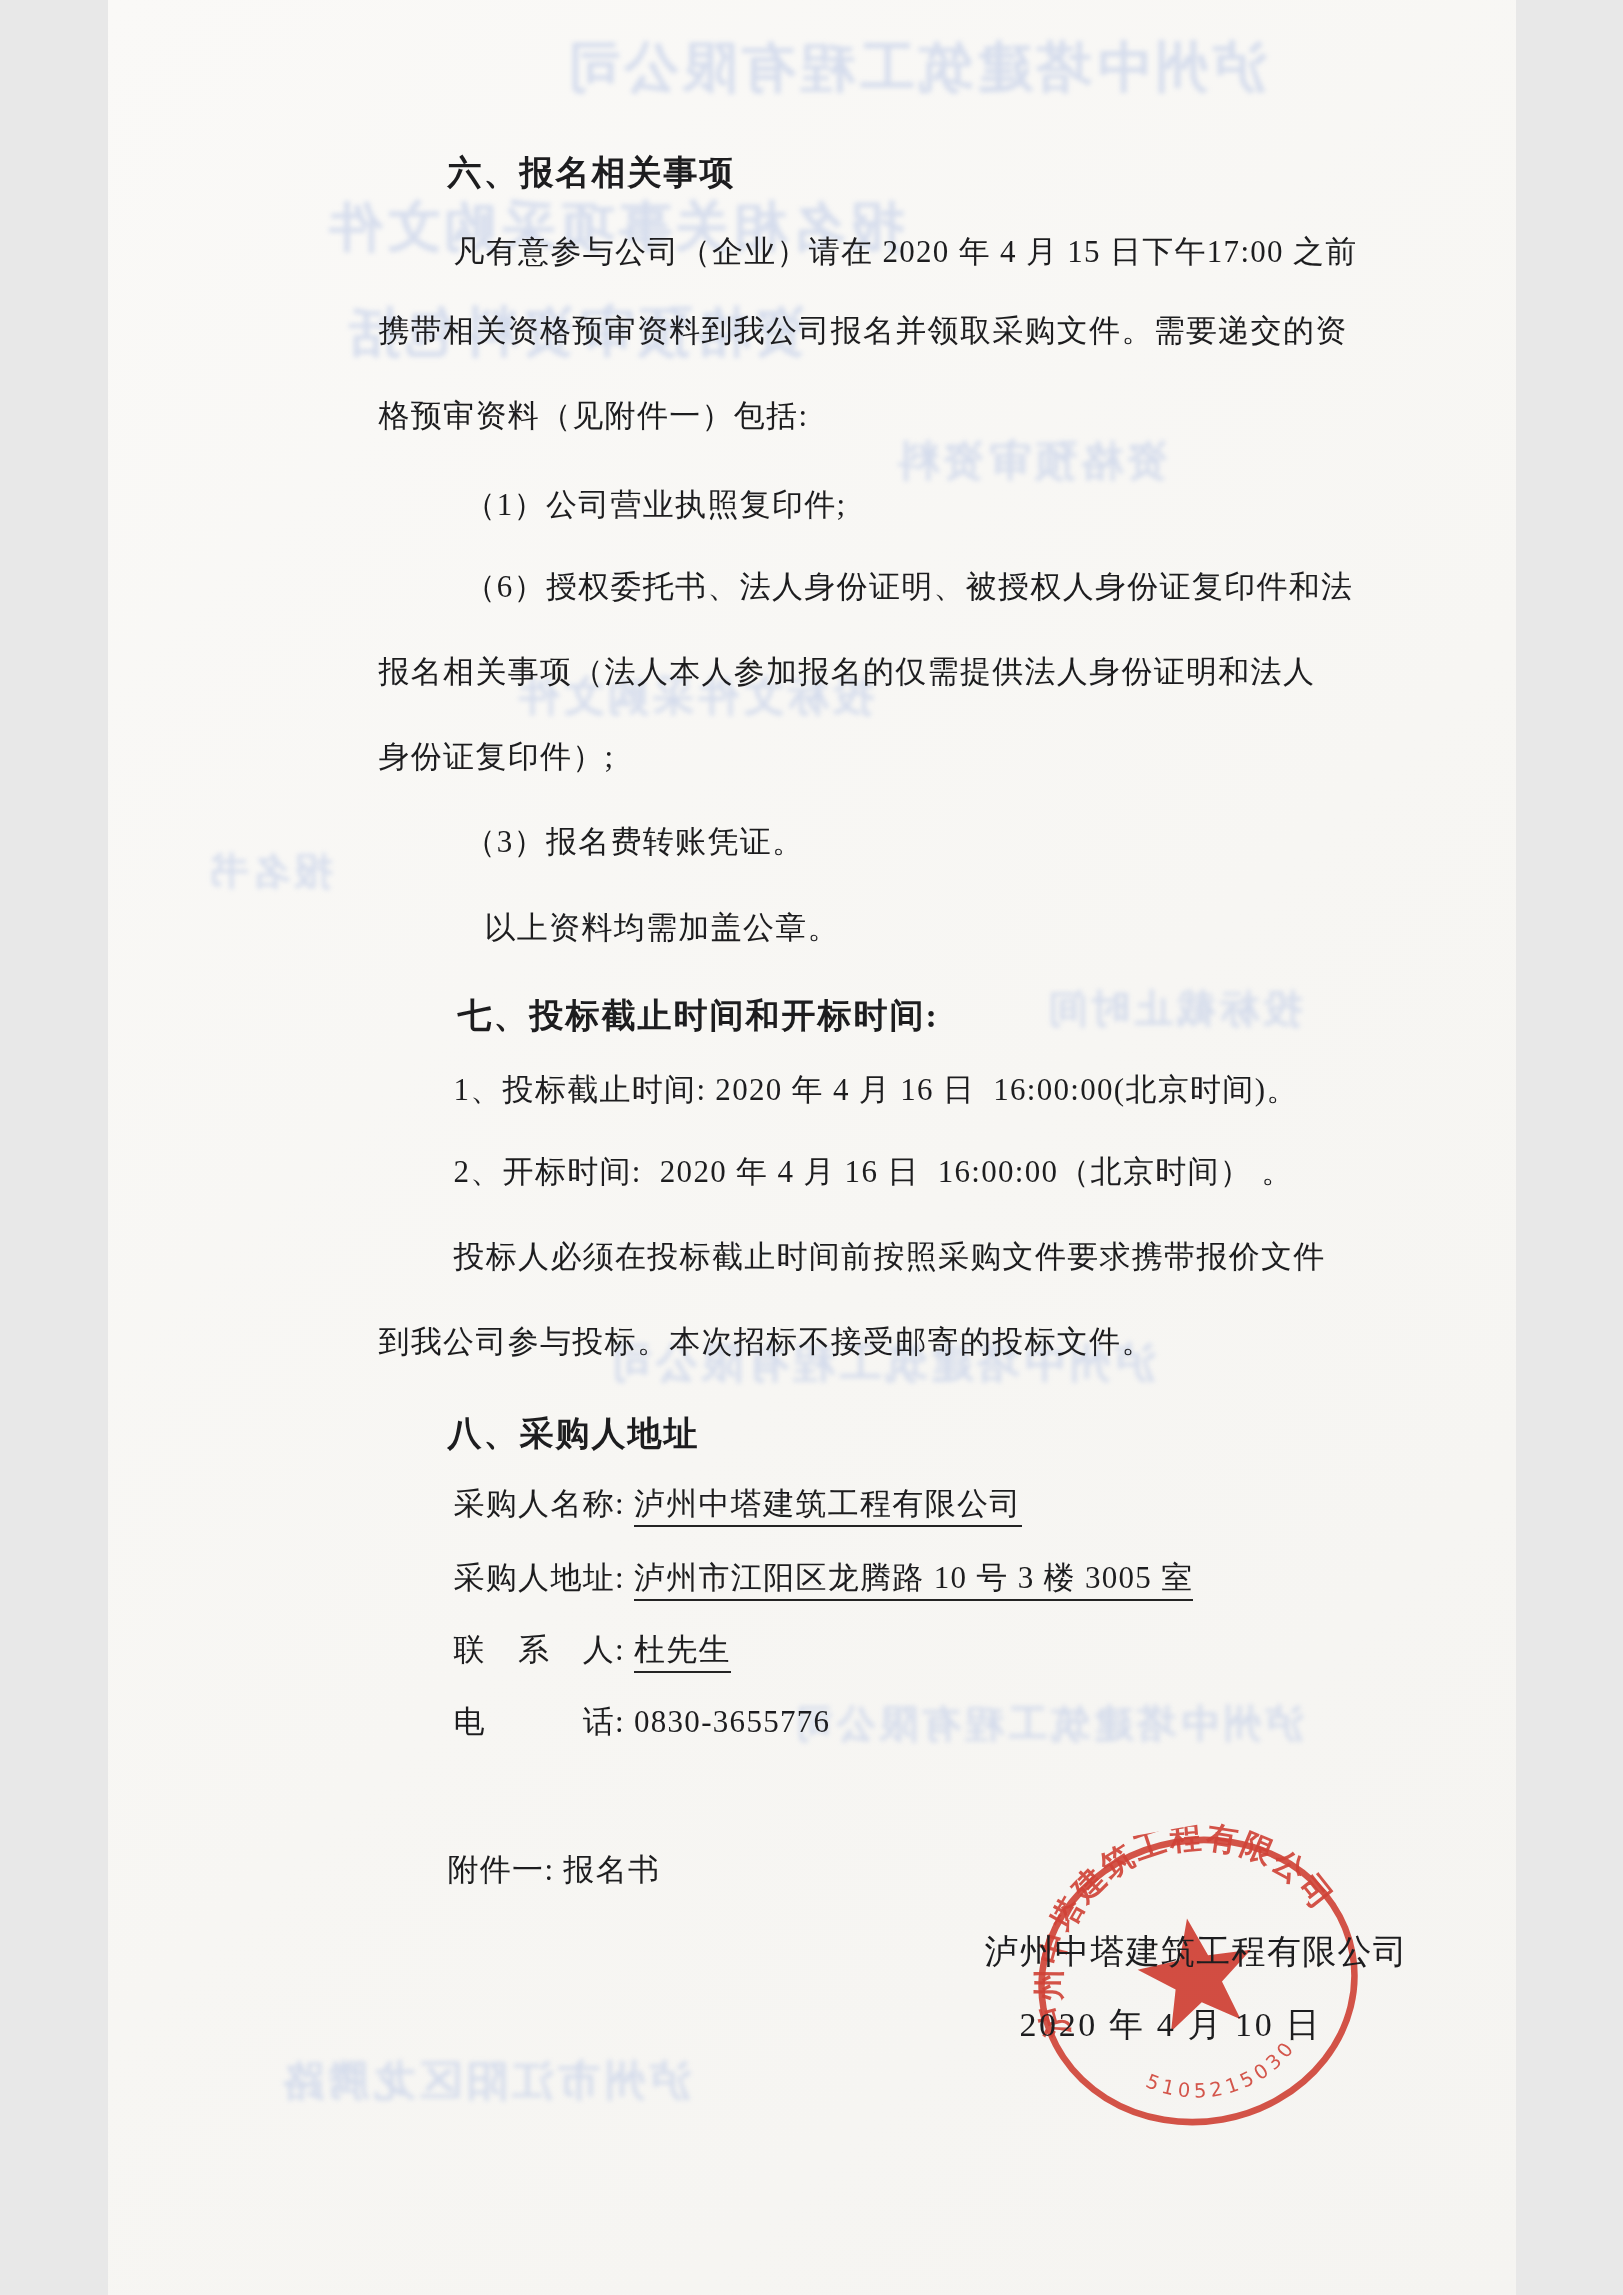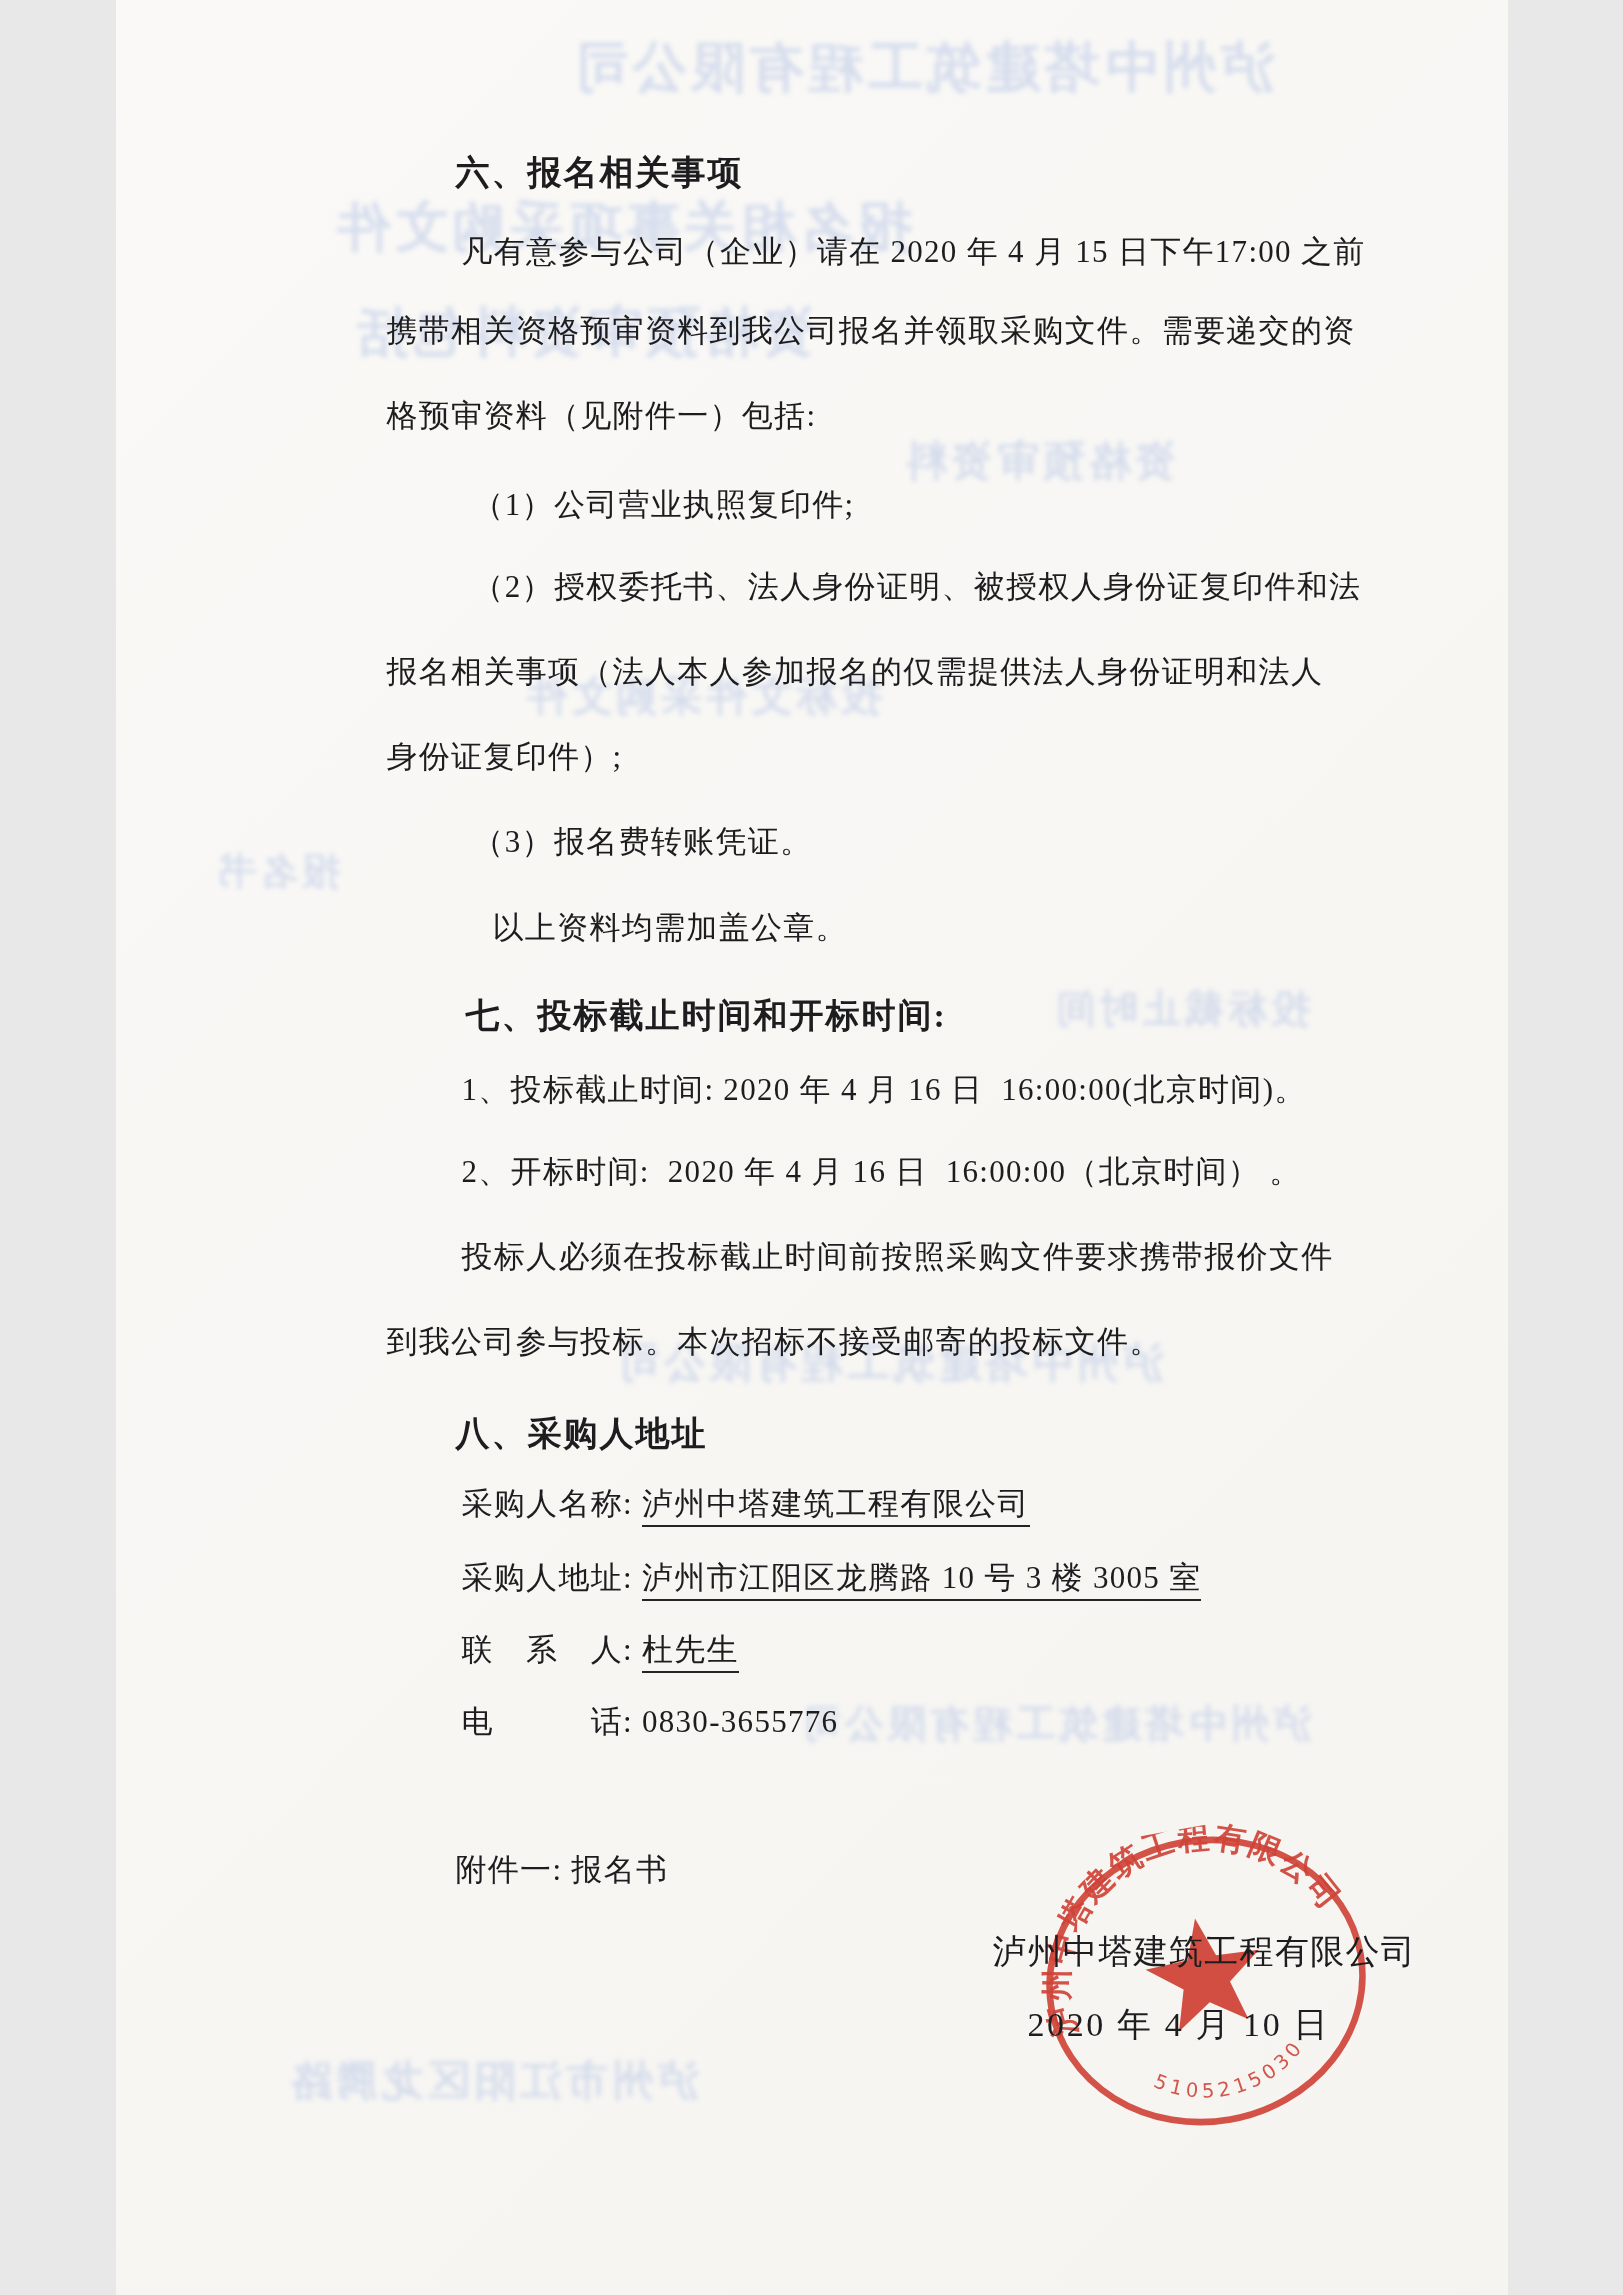--- a/index.html
+++ b/index.html
@@ -4,20 +4,21 @@
 <style>
   html,body{margin:0;padding:0;background:#e8e8e8;}
   .page{
     position:relative;
     width:1392px;height:2295px;
     margin:0 auto;
     background:linear-gradient(135deg,#faf9f7 0%,#f7f6f3 55%,#f5f4f1 100%);
     overflow:hidden;
     font-family:"Liberation Serif","DejaVu Serif",serif;
     color:#1d1d1f;
+    padding-left:16px;
   }
   
   .ln{
     position:absolute;
     font-size:31px;
     line-height:1.25;
     letter-spacing:1.3px;
     white-space:pre;
     color:#1d1d1f;
     z-index:3;
@@ -102,21 +103,21 @@
   <div class="ghost g6">投标截止时间</div>
   <div class="ghost g7">泸州中塔建筑工程有限公司</div>
   <div class="ghost g8">泸州中塔建筑工程有限公司</div>
   <div class="ghost g9">泸州市江阳区龙腾路</div>
 
   <div class="ln bold pos-h6">六、报名相关事项</div>
   <div class="ln pos-p1">凡有意参与公司（企业）请在 2020 年 4 月 15 日下午17:00 之前</div>
   <div class="ln pos-p3">格预审资料（见附件一）包括:</div>
   <div class="ln pos-p2">携带相关资格预审资料到我公司报名并领取采购文件。需要递交的资</div>
   <div class="ln pos-i1">（1）公司营业执照复印件;</div>
-  <div class="ln pos-i2">（2）授权委托书、法人身份证明、被授权人身份证复印件和法</div>
+  <div class="ln pos-i2">（6）授权委托书、法人身份证明、被授权人身份证复印件和法</div>
   <div class="ln pos-i2b">报名相关事项（法人本人参加报名的仅需提供法人身份证明和法人</div>
   <div class="ln pos-i2c">身份证复印件）;</div>
   <div class="ln pos-i3">（3）报名费转账凭证。</div>
   <div class="ln pos-nt">以上资料均需加盖公章。</div>
 
   <div class="ln bold pos-h7">七、投标截止时间和开标时间:</div>
   <div class="ln pos-t1">1、投标截止时间: 2020 年 4 月 16 日  16:00:00(北京时间)。</div>
   <div class="ln pos-t2">2、开标时间:  2020 年 4 月 16 日  16:00:00（北京时间） 。</div>
   <div class="ln pos-t3">投标人必须在投标截止时间前按照采购文件要求携带报价文件</div>
   <div class="ln pos-t4">到我公司参与投标。本次招标不接受邮寄的投标文件。</div>

